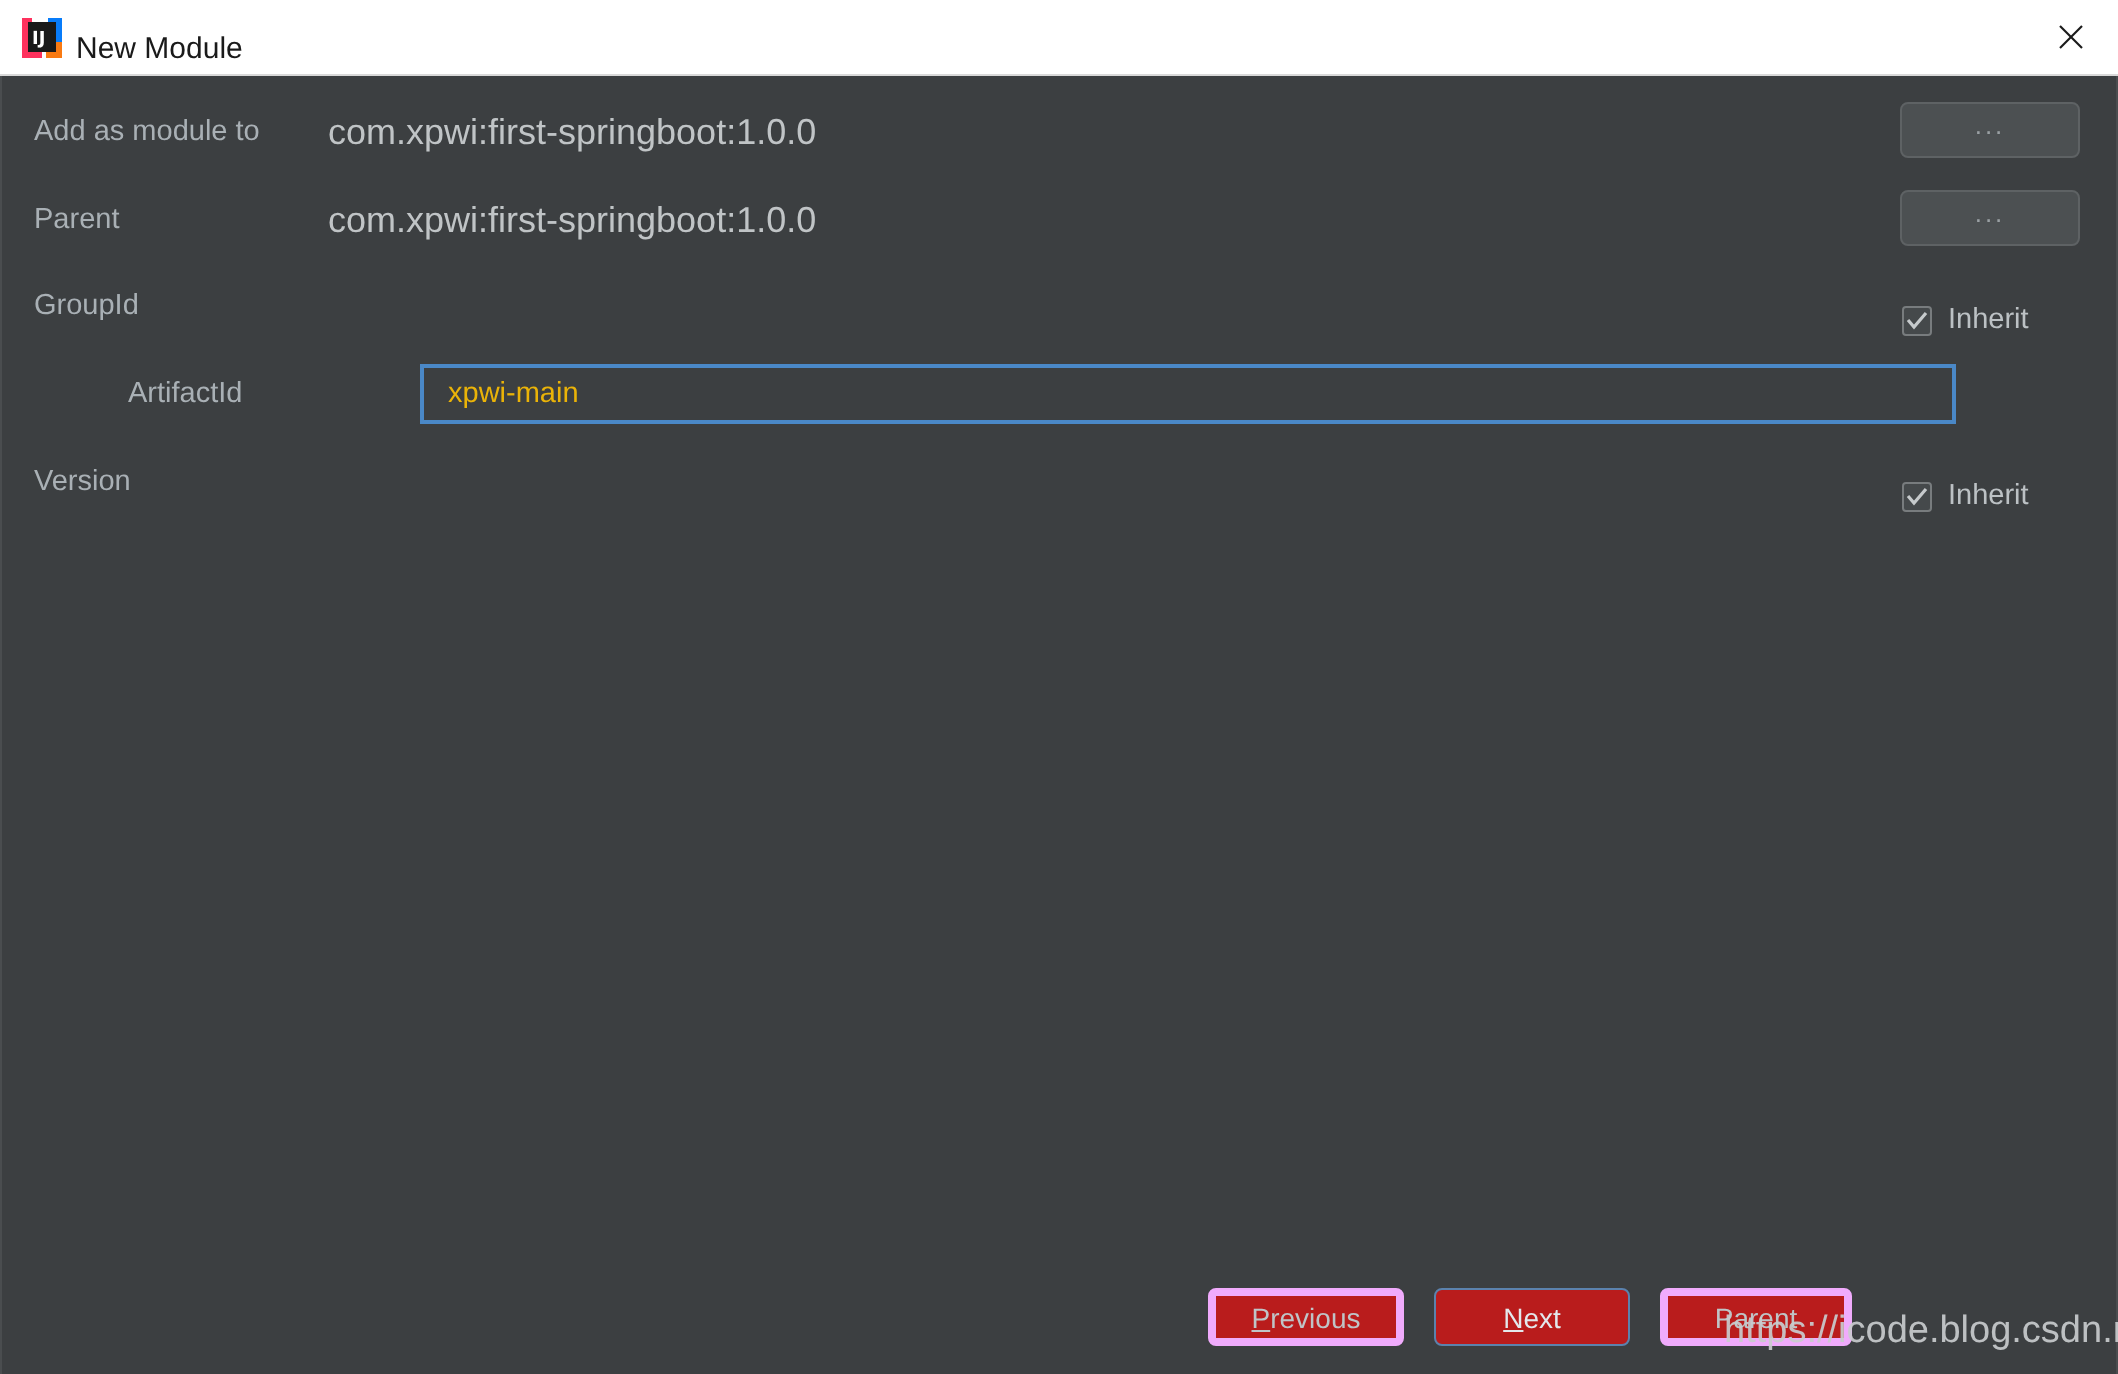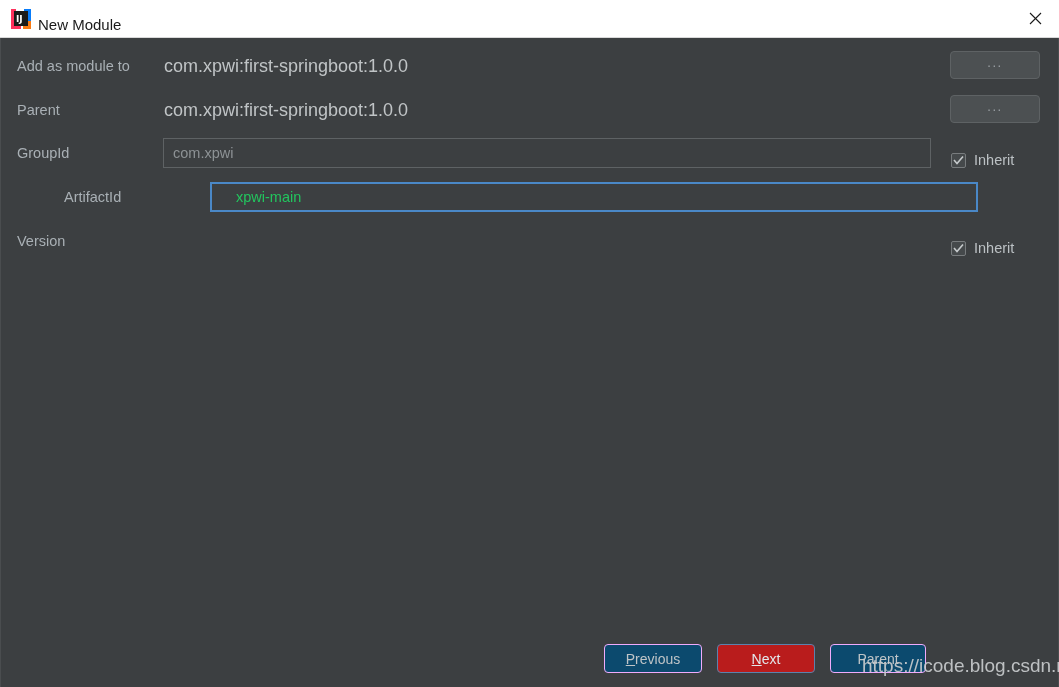--- a/index.html
+++ b/index.html
@@ -106,22 +106,22 @@
     border: 1px solid #5e6264;
     color: #8d9295;
     font-size: 14.5px;
     font-family: "Liberation Sans", "DejaVu Sans", sans-serif;
     padding: 0 0 0 9px;
     line-height: 28px;
     outline: none;
   }
   .field.focused {
     border: 2px solid #4a88c7;
-    color: #22c55e;
-    padding-left: 24px;
+    color: #eab308;
+    padding-left: 12px;
     line-height: 26px;
   }
 
   
   .browse-btn {
     position: absolute;
     left: 949px;
     top: 0;
     width: 90px;
     height: 28px;
@@ -168,22 +168,22 @@
     color: #bcc1c4;
     white-space: nowrap;
   }
 
   
   .btn {
     position: absolute;
     top: 644px;
     height: 29px;
     box-sizing: border-box;
-    background: #0c4a6e;
-    border: 1px solid #f0abfc;
+    background: #b91c1c;
+    border: 4px solid #f0abfc;
     border-radius: 4px;
     color: #bfc4c7;
     font-size: 14px;
     display: flex;
     align-items: center;
     justify-content: center;
     cursor: pointer;
     font-family: "Liberation Sans", "DejaVu Sans", sans-serif;
   }
   .btn u { text-decoration: underline; }
@@ -246,21 +246,20 @@
     </div>
 
     <div class="row" style="top:57px;">
       <div class="label">Parent</div>
       <div class="static-value">com.xpwi:first-springboot:1.0.0</div>
       <div class="browse-btn">...</div>
     </div>
 
     <div class="row" style="top:100px;">
       <div class="label">GroupId</div>
-      <input class="field" type="text" value="com.xpwi" style="">
       <div class="inherit">
         <span class="cbox">
           <svg width="11" height="11" viewBox="0 0 11 11">
             <polyline points="1,5 4,8.5 10,1.5" fill="none" stroke="#c6cacc" stroke-width="1.6"></polyline>
           </svg>
         </span>
         <span class="inherit-label">Inherit</span>
       </div>
     </div>
 

